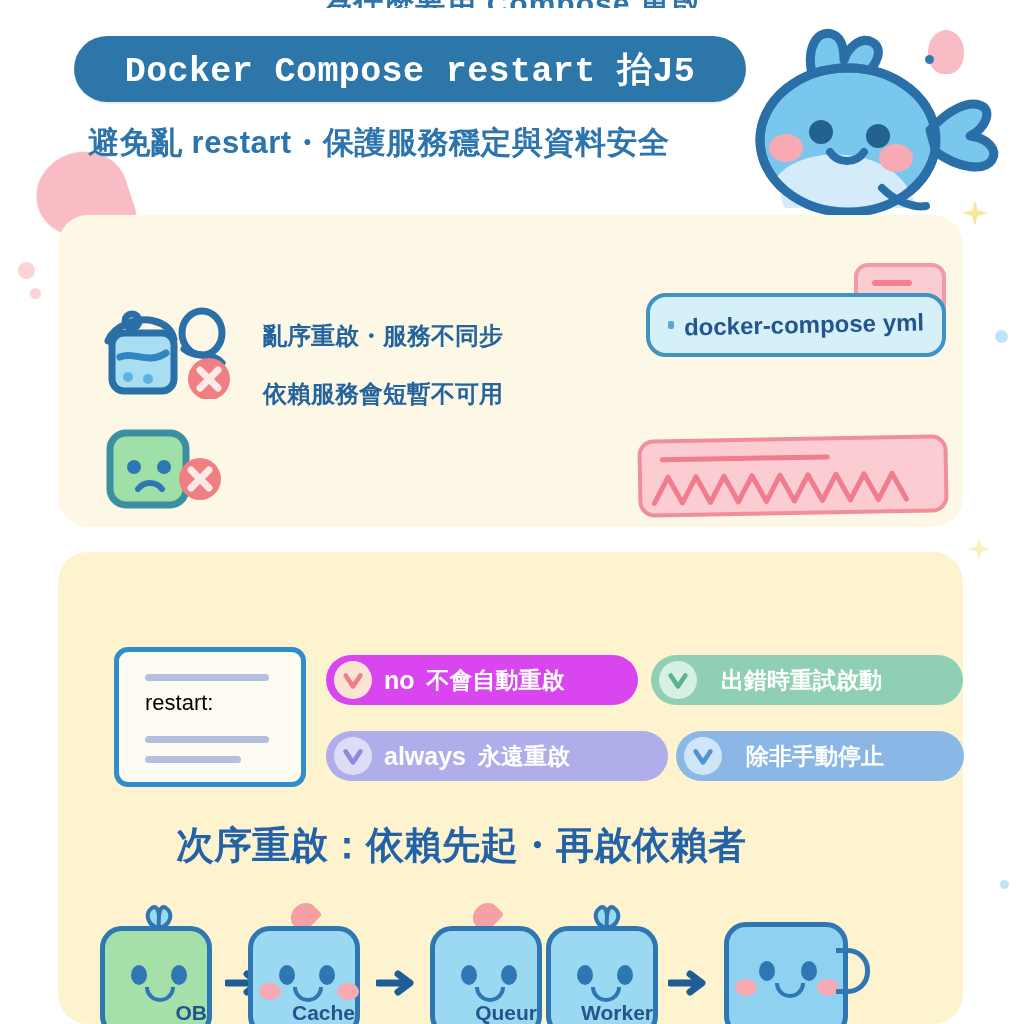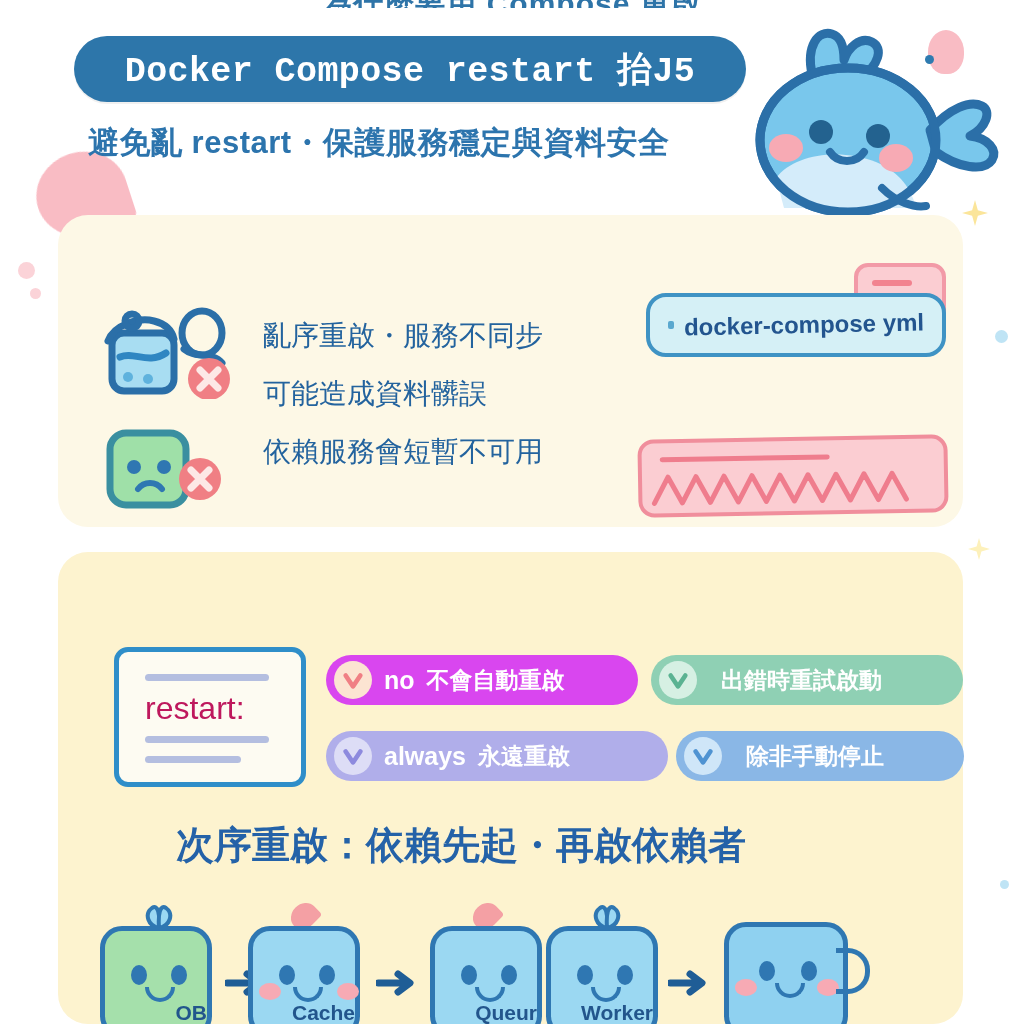--- a/index.html
+++ b/index.html
@@ -74,21 +74,21 @@
   .card1 {
     position:absolute; left:58px; top:215px; width:905px; height:312px;
     background:#fdf8e6; border-radius:30px;
   }
   .card1 h2 {
     position:absolute; left:52px; top:22px;
     color:#2c6fb0; font-size:40px; font-weight:700; white-space:nowrap;
   }
   .bullets { position:absolute; left:205px; top:92px; width:420px; }
   .bullet {
-    color:#23639e; font-size:28px; font-weight:400;
+    color:#23639e; font-size:24px; font-weight:700;
     line-height:58px; white-space:nowrap;
   }
 
   .icon-jar  { position:absolute; left:46px; top:92px; width:150px; height:92px; }
   .icon-sad  { position:absolute; left:46px; top:208px; width:128px; height:90px; }
 
   .yml-badge {
     position:absolute; left:588px; top:78px; width:300px; height:64px;
     background:#d5f0f6; border:4px solid #3f93c4; border-radius:20px;
     display:flex; align-items:center; gap:10px; padding:0 18px;
@@ -130,21 +130,21 @@
   .code-box {
     position:absolute; left:56px; top:95px; width:192px; height:140px;
     background:#fdfbf2; border:5px solid #2f8ec9; border-radius:14px;
   }
   .code-box .ln { position:absolute; height:7px; background:#b4bee0; border-radius:4px; }
   .code-box .ln:nth-child(1){ left:26px; top:22px; width:124px; }
   .code-box .ln:nth-child(2){ left:26px; top:84px; width:124px; }
   .code-box .ln:nth-child(3){ left:26px; top:104px; width:96px; }
   .code-box .ctxt {
     position:absolute; left:26px; top:38px;
-    color:#be185d; font-size:32px; font-weight:400;
+    color:#000000; font-size:22px; font-weight:400;
   }
 
   .pill {
     position:absolute; height:50px; border-radius:26px;
     display:flex; align-items:center; gap:12px; padding:0 20px 0 8px;
     white-space:nowrap;
   }
   .pill .chk {
     width:38px; height:38px; border-radius:50%;
     display:flex; align-items:center; justify-content:center; flex:0 0 auto;
@@ -261,21 +261,20 @@
       <circle cx="30" cy="44" r="7" fill="#2f77b2"></circle>
       <circle cx="60" cy="44" r="7" fill="#2f77b2"></circle>
       <path d="M34 66 C40 58 52 58 58 66" fill="none" stroke="#2f77b2" stroke-width="6" stroke-linecap="round"></path>
       <circle cx="96" cy="56" r="21" fill="#f07f84"></circle>
       <path d="M87 47 L105 65 M105 47 L87 65" stroke="#fde9e6" stroke-width="7" stroke-linecap="round"></path>
     </svg>
   </div>
 
   <div class="bullets">
     <div class="bullet">亂序重啟・服務不同步</div>
-    <div class="bullet">可能造成資料髒誤</div>
     <div class="bullet">依賴服務會短暫不可用</div>
   </div>
 
   <div class="note-pink">
     <i></i>
     <i></i>
     <i></i>
     <i></i>
   </div>
 

